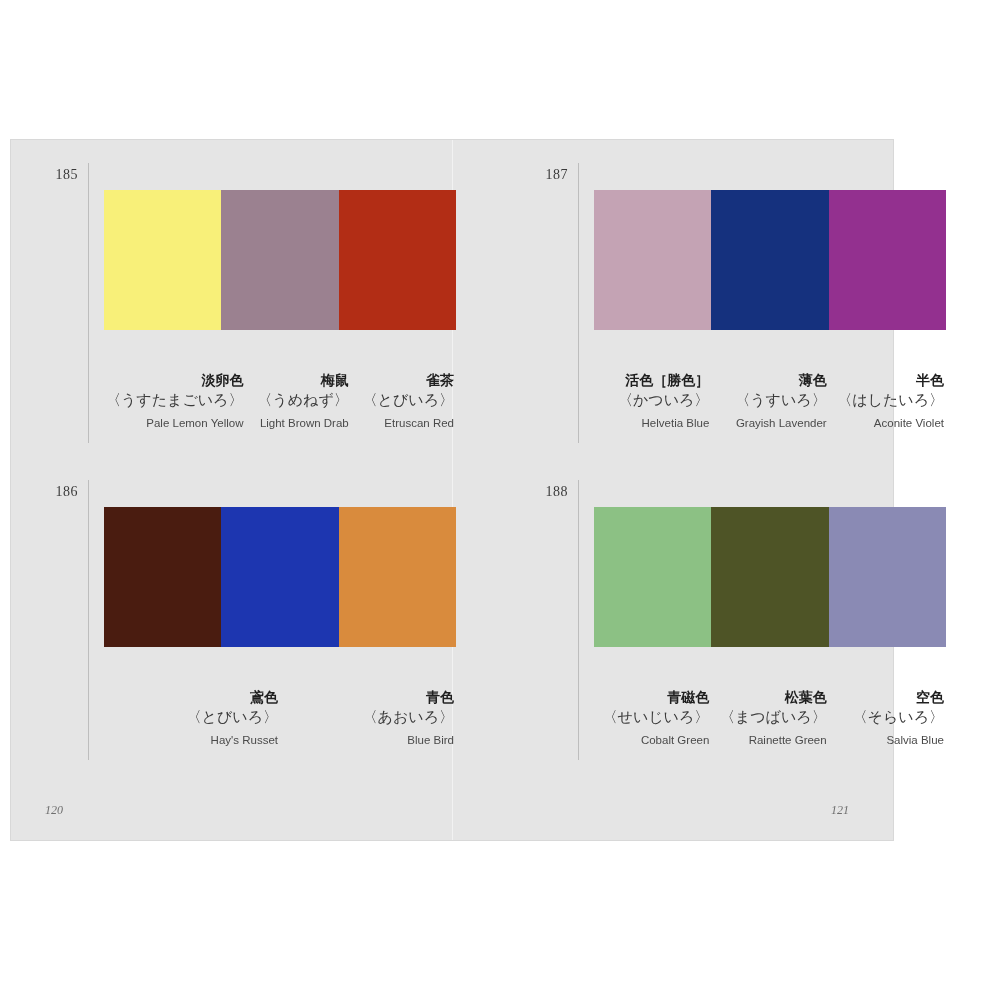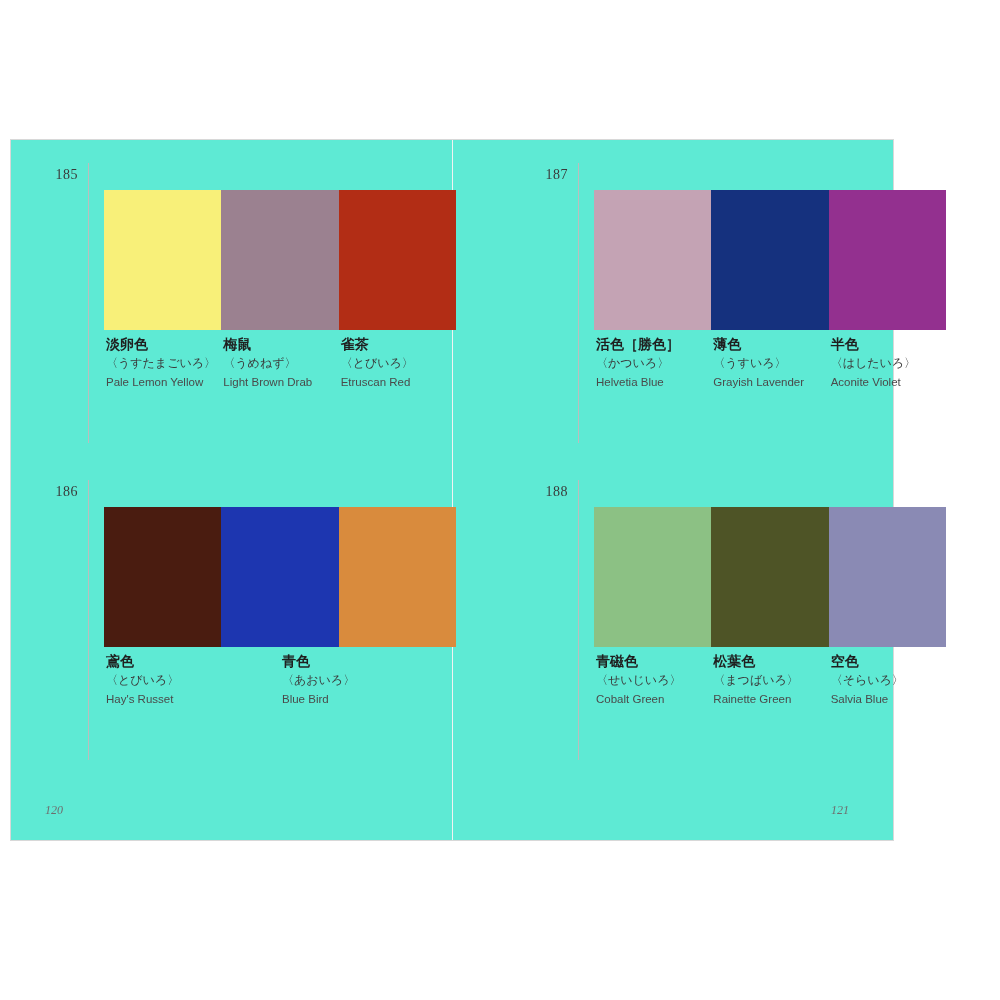--- a/index.html
+++ b/index.html
@@ -15,21 +15,21 @@
     overflow: hidden;
   }
 
   
   #spread {
     position: absolute;
     left: 10px;
     top: 139px;
     width: 884px;
     height: 702px;
-    background: #5eead4;
+    background: #e5e5e5;
     border: 1px solid #d8d8d8;
     box-sizing: border-box;
   }
 
   
   .gutter {
     position: absolute;
     left: 50%;
     top: 0;
     width: 1px;
@@ -84,35 +84,36 @@
 
   .caption-row {
     position: absolute;
     left: 68px;
     top: 168px;
     width: 352px;
     display: flex;
   }
   .caption {
     flex: 1 1 0;
-    text-align: left;
+    text-align: right;
     padding: 0 2px;
     box-sizing: border-box;
+    margin-top: 36px;
   }
   .cap-jp {
     font-family: "DejaVu Sans", "Liberation Sans", sans-serif;
     font-size: 14px;
     font-weight: 700;
     color: #1f1f1f;
     line-height: 1.25;
     white-space: nowrap;
   }
   .cap-kana {
-    font-family: Liberation Sans, sans-serif;
-    font-size: 12px;
+    font-family: Liberation Mono, monospace;
+    font-size: 15px;
     color: #3a3a3a;
     line-height: 1.6;
     white-space: nowrap;
   }
   .cap-en {
     font-family: Liberation Sans, sans-serif;
     font-size: 11.5px;
     color: #4a4a4a;
     line-height: 1.7;
     white-space: nowrap;

